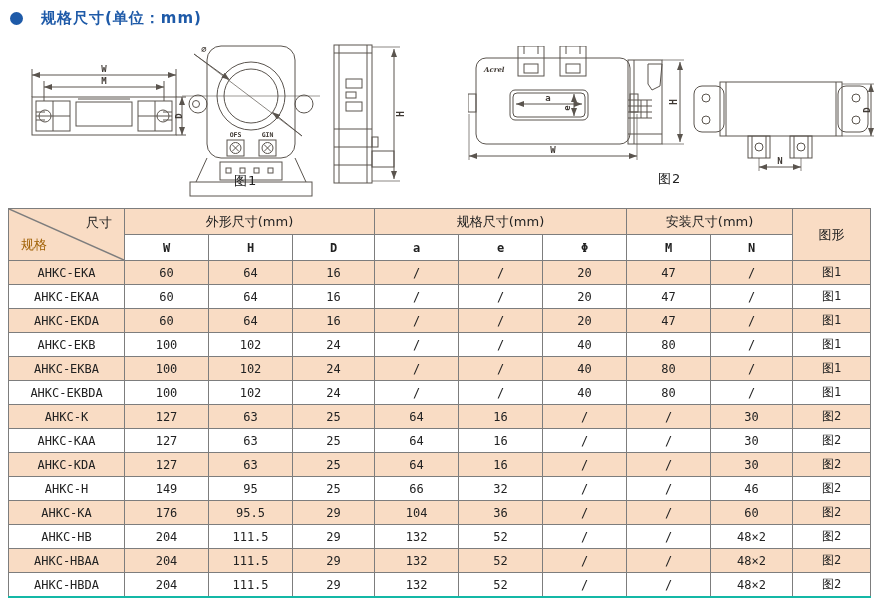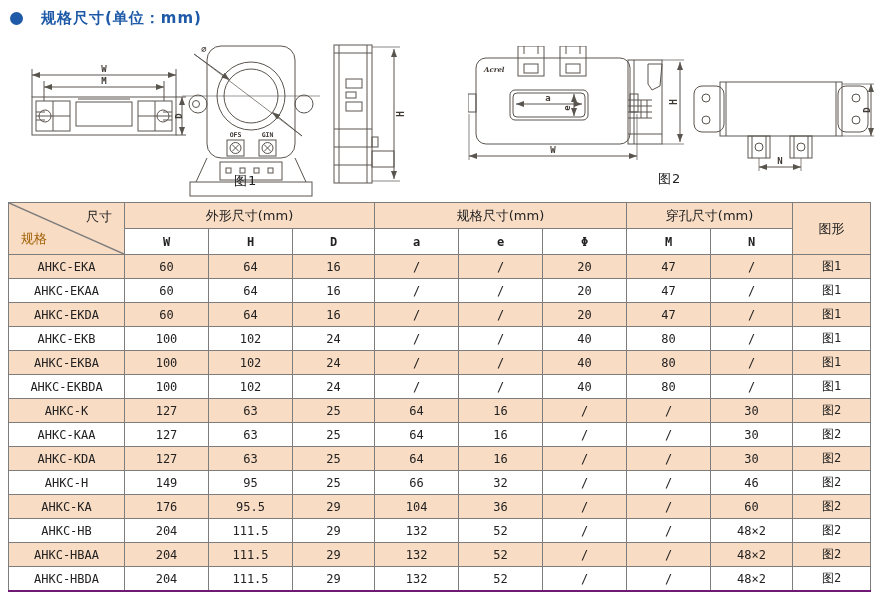--- a/index.html
+++ b/index.html
@@ -16,22 +16,22 @@
   #figures{position:relative;height:170px;margin-top:2px;}
   .fig{position:absolute;}
   .fig svg{display:block;}
   .fig-caption{position:absolute;font-size:13px;color:#222;letter-spacing:1px;}
   .dimtxt{font:bold 9px "DejaVu Sans Mono",monospace;fill:#403a35;}
   .smalltxt{font:bold 6.5px "DejaVu Sans Mono",monospace;fill:#403a35;}
   .brandtxt{font:italic bold 7px "DejaVu Serif",serif;fill:#403a35;}
 
   
   table.spec-table{
-    border-collapse:collapse;table-layout:fixed;width:862px;
-    border-top:1px solid #555;border-bottom:2px solid #701a75;
+    border-collapse:collapse;table-layout:fixed;width:862px;margin-top:6px;
+    border-top:1px solid #555;border-bottom:2px solid #14b8a6;
   }
   .spec-table td,.spec-table th{
     border:1px solid #7d7d7d;text-align:center;vertical-align:middle;
     padding:0;font-weight:normal;overflow:hidden;white-space:nowrap;
   }
   .grp-row th{height:25px;background:var(--row-alt,#f9dcc4);font-size:13px;color:#222;}
   .sub-row th{height:25px;background:#fff;font:bold 12px "DejaVu Sans Mono",monospace;color:#222;}
   .fig-col{background:#fff;font-size:13px;color:#222;}
   .corner-cell{position:relative;background:#fff;}
   .corner-cell svg{position:absolute;left:0;top:0;width:100%;height:100%;}
@@ -256,21 +256,21 @@
       <tr class="grp-row">
         <th rowspan="2" class="corner-cell">
           <svg viewBox="0 0 100 100" preserveAspectRatio="none">
             <line x1="0" y1="0" x2="100" y2="100" stroke="#7d7d7d" stroke-width="1.5" vector-effect="non-scaling-stroke"></line>
           </svg>
           <span class="corner-top">尺寸</span>
           <span class="corner-bottom">规格</span>
         </th>
         <th colspan="3">外形尺寸(mm)</th>
         <th colspan="3">规格尺寸(mm)</th>
-        <th colspan="2">穿孔尺寸(mm)</th>
+        <th colspan="2">安装尺寸(mm)</th>
         <th rowspan="2" class="fig-col">图形</th>
       </tr>
       <tr class="sub-row">
         <th>W</th>
         <th>H</th>
         <th>D</th>
         <th>a</th>
         <th>e</th>
         <th>Φ</th>
         <th>M</th>

